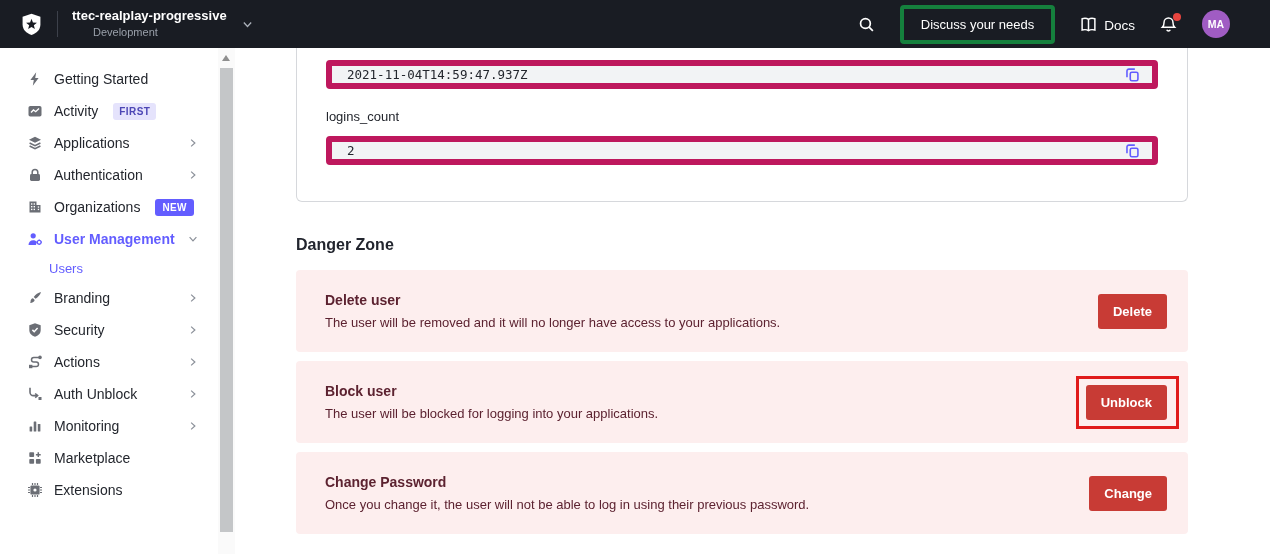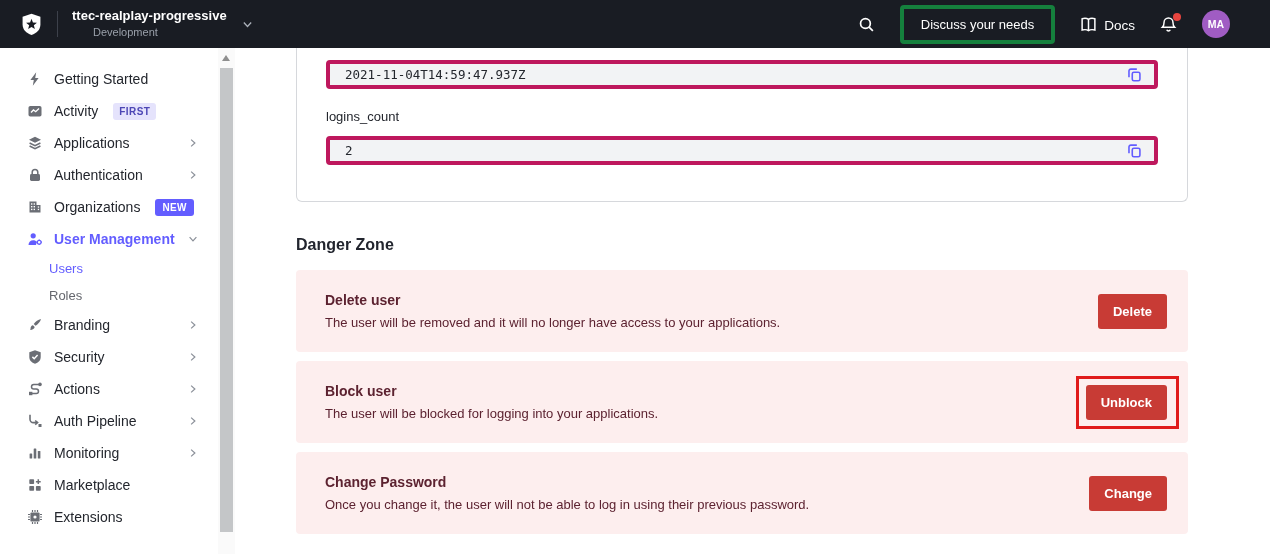--- a/index.html
+++ b/index.html
@@ -78,21 +78,21 @@
   }
 
   
   .main { flex:1; padding:0 82px 0 61px; }
 
   .detail-card {
     border:1px solid #d6d8dc; border-top:none; border-radius:0 0 6px 6px;
     height:154px; padding:12px 29px 0 29px;
   }
   .field-box {
-    height:29px; background:#f2f3f5; border:4px solid #be185d; border-radius:4px;
+    height:29px; background:#f2f3f5; border:6px solid #be185d; border-radius:4px;
     display:flex; align-items:center; padding:0 11px 0 15px;
   }
   .field-value {
     font-family:"DejaVu Sans Mono", monospace; font-size:12.5px; color:#23262d; flex:1;
   }
   .copy-btn { width:17px; height:17px; color:#635dff; cursor:pointer; }
   .field-label { font-size:13px; color:#23262d; margin:20px 0 12px; }
 
   .danger-heading { margin-top:34px; font-size:16px; font-weight:700; color:#22252e; }
 
@@ -247,23 +247,20 @@
           <span class="nav-label">User Management</span>
           <span class="nav-chevron">
             <svg viewBox="0 0 16 16" width="100%" height="100%">
               <path d="M3.5 5.5 8 10.5 12.5 5.5" fill="none" stroke="currentColor" stroke-width="1.6"></path>
             </svg>
           </span>
         </div>
         <div class="nav-subrow active">
           <span>Users</span>
         </div>
-        <div class="nav-subrow">
-          <span>Roles</span>
-        </div>
         <div class="nav-row">
           <span class="nav-icon">
             <svg viewBox="0 0 16 16" width="100%" height="100%">
               <path d="M14 2c-2.8.6-5.6 2.6-7.3 4.9l1.9 1.9C10.9 7.1 13.4 4.8 14 2z" fill="currentColor"></path>
               <path d="M6 8.3 7.7 10c-.4 1.8-1.9 2.9-4.6 2.9.8-1 .2-2.4 1-3.5.5-.7 1.2-1 1.9-1.1z" fill="currentColor"></path>
             </svg>
           </span>
           <span class="nav-label">Branding</span>
           <span class="nav-chevron">
             <svg viewBox="0 0 16 16" width="100%" height="100%">
@@ -301,21 +298,21 @@
           </span>
         </div>
         <div class="nav-row">
           <span class="nav-icon">
             <svg viewBox="0 0 16 16" width="100%" height="100%">
               <path d="M3 1.8v4.4a3.4 3.4 0 0 0 3.4 3.4h3.9" fill="none" stroke="currentColor" stroke-width="1.6"></path>
               <path d="M8.2 7.5l2.4 2.1-2.4 2.1" fill="none" stroke="currentColor" stroke-width="1.6"></path>
               <rect x="11.5" y="11" width="3" height="3" fill="currentColor"></rect>
             </svg>
           </span>
-          <span class="nav-label">Auth Pipeline</span>
+          <span class="nav-label">Auth Unblock</span>
           <span class="nav-chevron">
             <svg viewBox="0 0 16 16" width="100%" height="100%">
               <path d="M5.5 3.5 10.5 8l-5 4.5" fill="none" stroke="currentColor" stroke-width="1.6"></path>
             </svg>
           </span>
         </div>
         <div class="nav-row">
           <span class="nav-icon">
             <svg viewBox="0 0 16 16" width="100%" height="100%">
               <g fill="currentColor">

